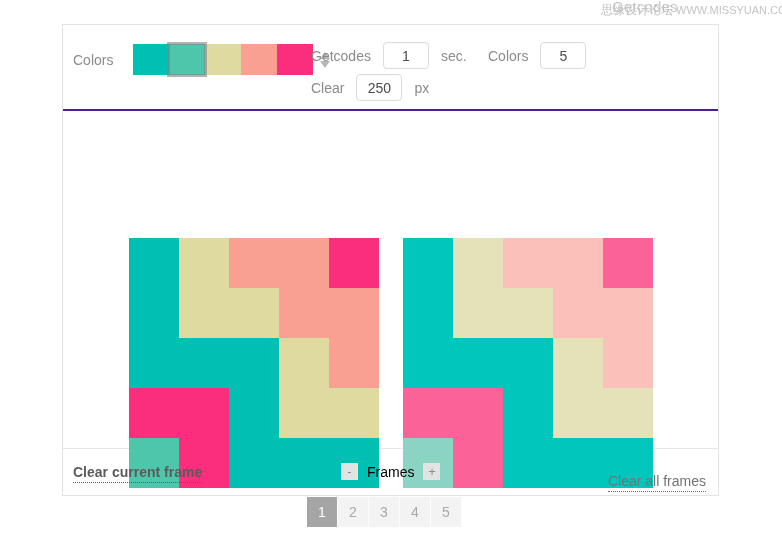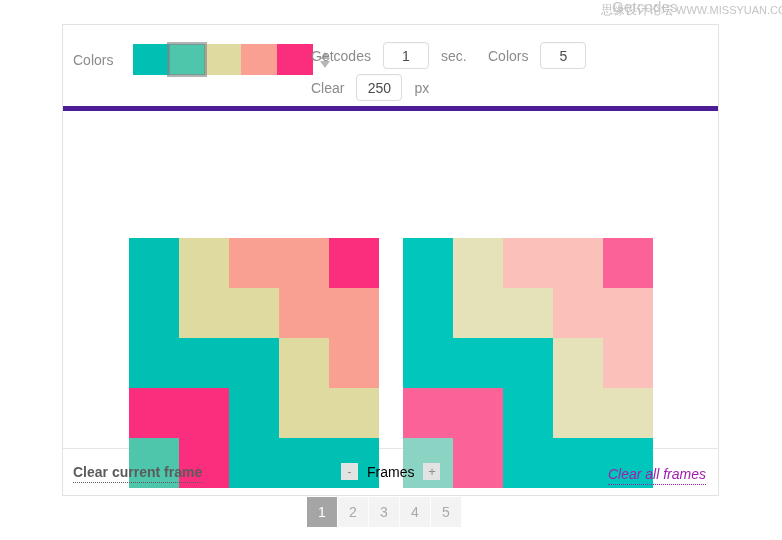--- a/index.html
+++ b/index.html
@@ -63,21 +63,21 @@
     height: 472px;
     background: #ffffff;
     border: 1px solid #e2e2e2;
     box-sizing: border-box;
   }
 
   
   #toolbar {
     position: relative;
     height: 86px;
-    border-bottom: 5px solid #4c1d95;
+    border-bottom: 2px solid #4c1d95;
     box-sizing: border-box;
   }
   .tool-label {
     color: #8b8b8b;
     font-size: 14px;
     font-family: "Liberation Sans", sans-serif;
   }
 
   #colors-group {
     position: absolute;
@@ -195,23 +195,22 @@
   #clear-current-frame {
     position: absolute;
     left: 10px;
     top: 15px;
     color: #5b5b5b;
     font-weight: bold;
   }
   #clear-all-frames {
     position: absolute;
     right: 12px;
-    top: 17px;
-    color: #a21caf;
-    font-style: italic;
+    top: 24px;
+    color: #737373;
   }
   #frames-stepper {
     position: absolute;
     left: 278px;
     top: 14px;
     display: flex;
     align-items: center;
     gap: 9px;
   }
   .step-btn {

